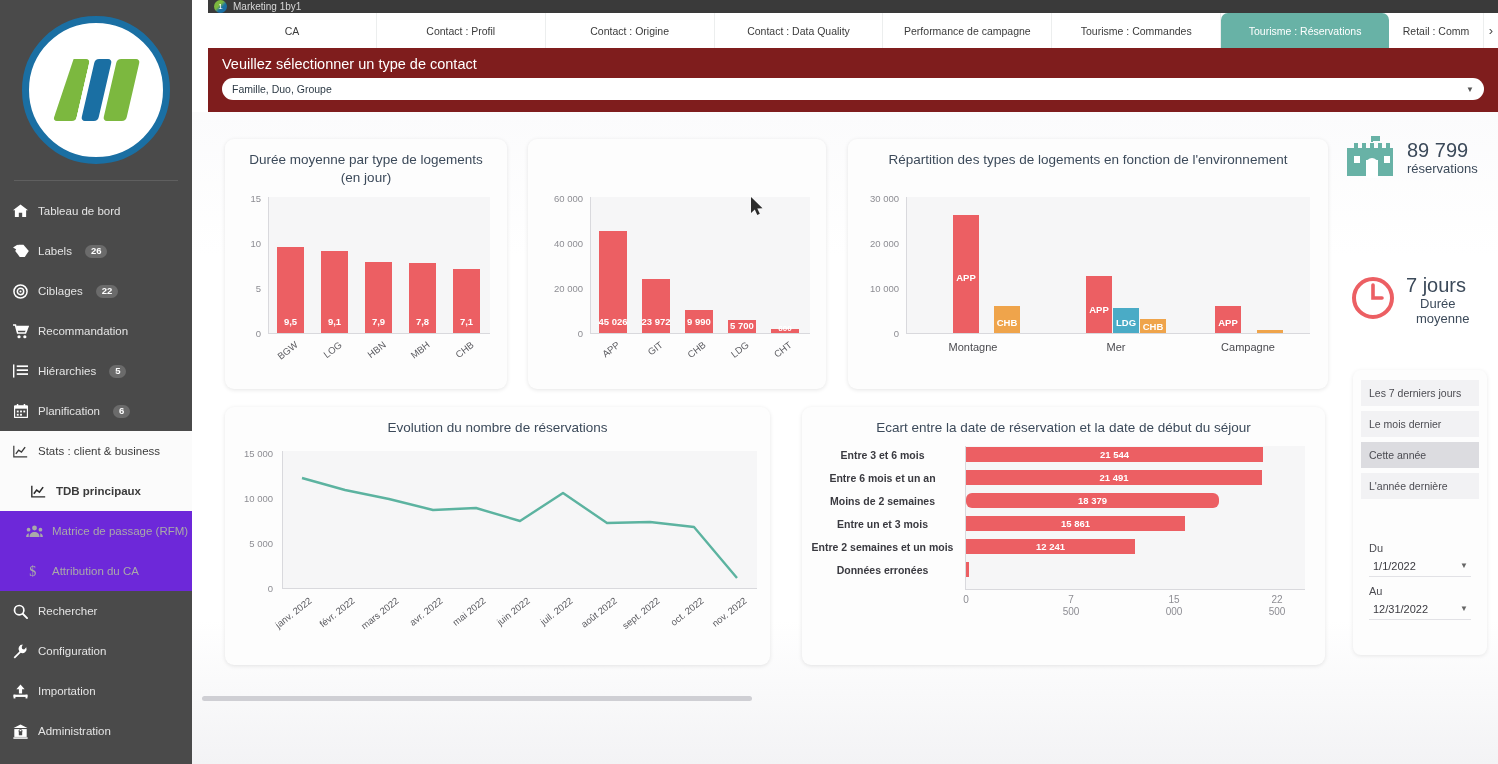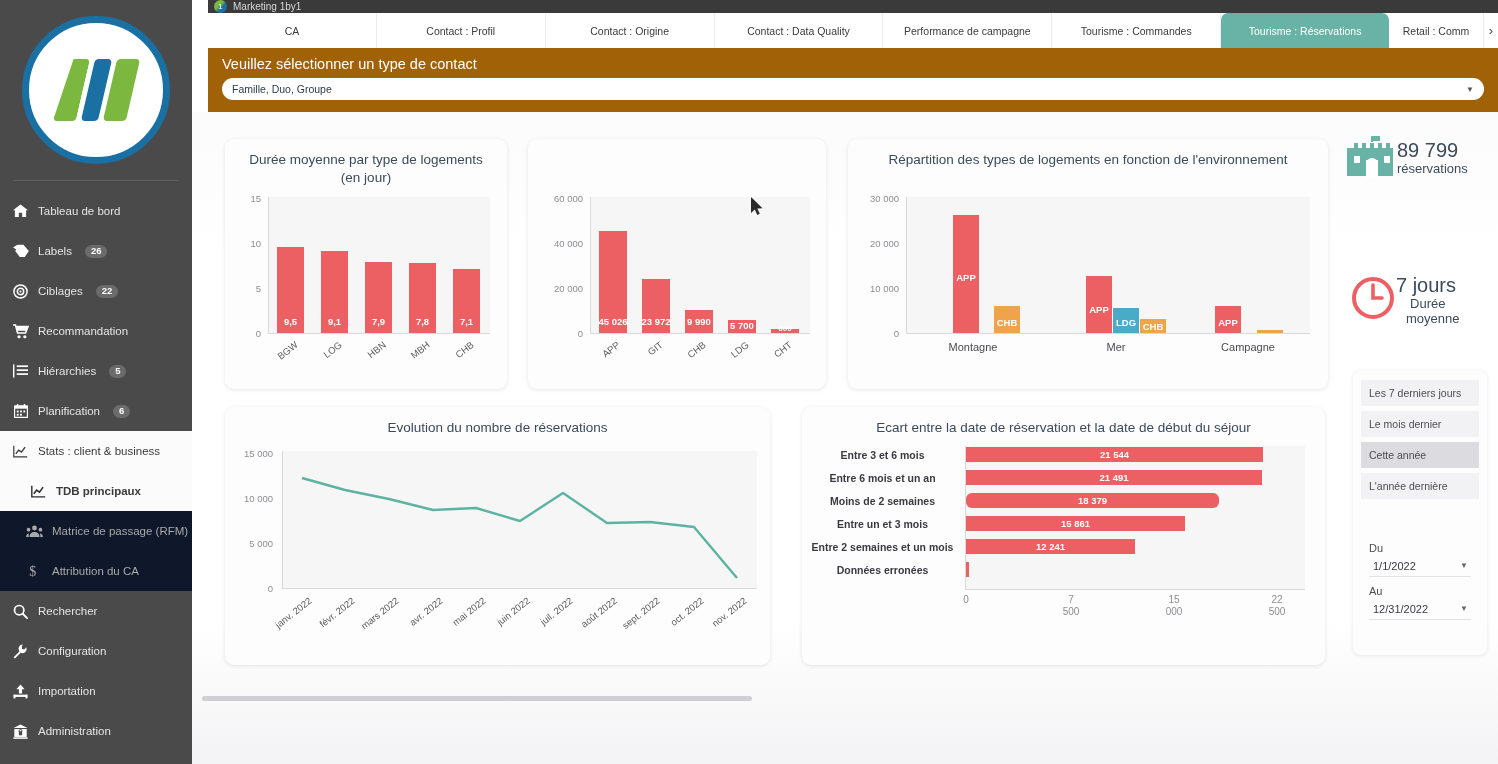--- a/index.html
+++ b/index.html
@@ -49,21 +49,21 @@
   .badge {
     background: #6b6b6b; color: #fff; border-radius: 9px;
     font-size: 9.5px; padding: 1.5px 6px 2px; line-height: 1;
     margin-left: 4px; font-weight: bold;
   }
   .nav-group-light {
     background: #fbfbfb; color: #3b3b3b;
   }
   .nav-group-light .nav-item { color: #3b3b3b; }
   .nav-sub { padding-left: 30px; font-weight: bold; }
-  .nav-group-dim { background: #0f172a; }
+  .nav-group-dim { background: #6d28d9; }
   .nav-group-dim .nav-item { color: #a9a9a9; padding-left: 26px; }
   .nav-bottom { background: #4a4a4a; }
 
   
   .titlebar {
     position: absolute; left: 208px; top: 0; width: 1290px; height: 13px;
     background: #3a3a3a; color: #d8d8d8; font-size: 10px;
     display: flex; align-items: center; gap: 6px; padding-left: 6px;
     overflow: hidden;
   }
@@ -89,21 +89,21 @@
   }
   .tab.partial { flex: 0 0 95px; }
   .tab-arrow {
     flex: 0 0 14px; display:flex; align-items:center; justify-content:center;
     font-size: 13px; color: #4a4a4a;
   }
 
   
   .filterbar {
     position: absolute; left: 208px; top: 48px; width: 1290px; height: 64px;
-    background: #a16207;
+    background: #7f1d1d;
     padding: 8px 14px 0 14px;
   }
   .filter-label { color: #ffffff; font-size: 14.5px; margin-bottom: 6px; }
   .filter-select {
     background: #ffffff; border-radius: 13px; height: 22px;
     display: flex; align-items: center; padding: 0 10px;
     font-size: 10.5px; color: #2d3a45; position: relative;
   }
   .filter-select .caret {
     position: absolute; right: 10px; font-size: 8px; color: #555;
@@ -143,21 +143,21 @@
     transform: rotate(-38deg); transform-origin: right top;
     white-space: nowrap; text-align: right;
   }
   .cat-lbl-h {
     position: absolute; font-size: 11px; color: #4b4b50;
     white-space: nowrap; text-align: center;
   }
   .axis-line { position: absolute; background: #d9d9dd; }
 
   
-  .kpi { position: absolute; display: flex; align-items: center; gap: 0; }
+  .kpi { position: absolute; display: flex; align-items: center; gap: 10px; }
   .kpi-txt { line-height: 1.15; }
   .kpi-num { font-size: 20px; color: #3c4a5a; }
   .kpi-sub { font-size: 13px; color: #3c4a5a; }
 
   
   .rpanel {
     position: absolute; background: #fdfdfd; border-radius: 8px;
     box-shadow: 0 1px 4px rgba(0,0,0,0.09);
   }
   .rp-item {

